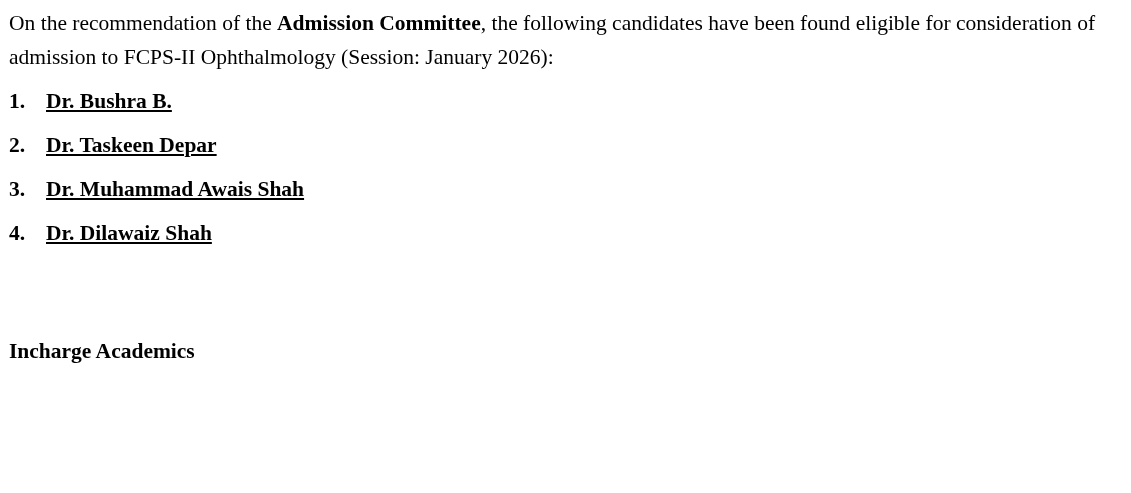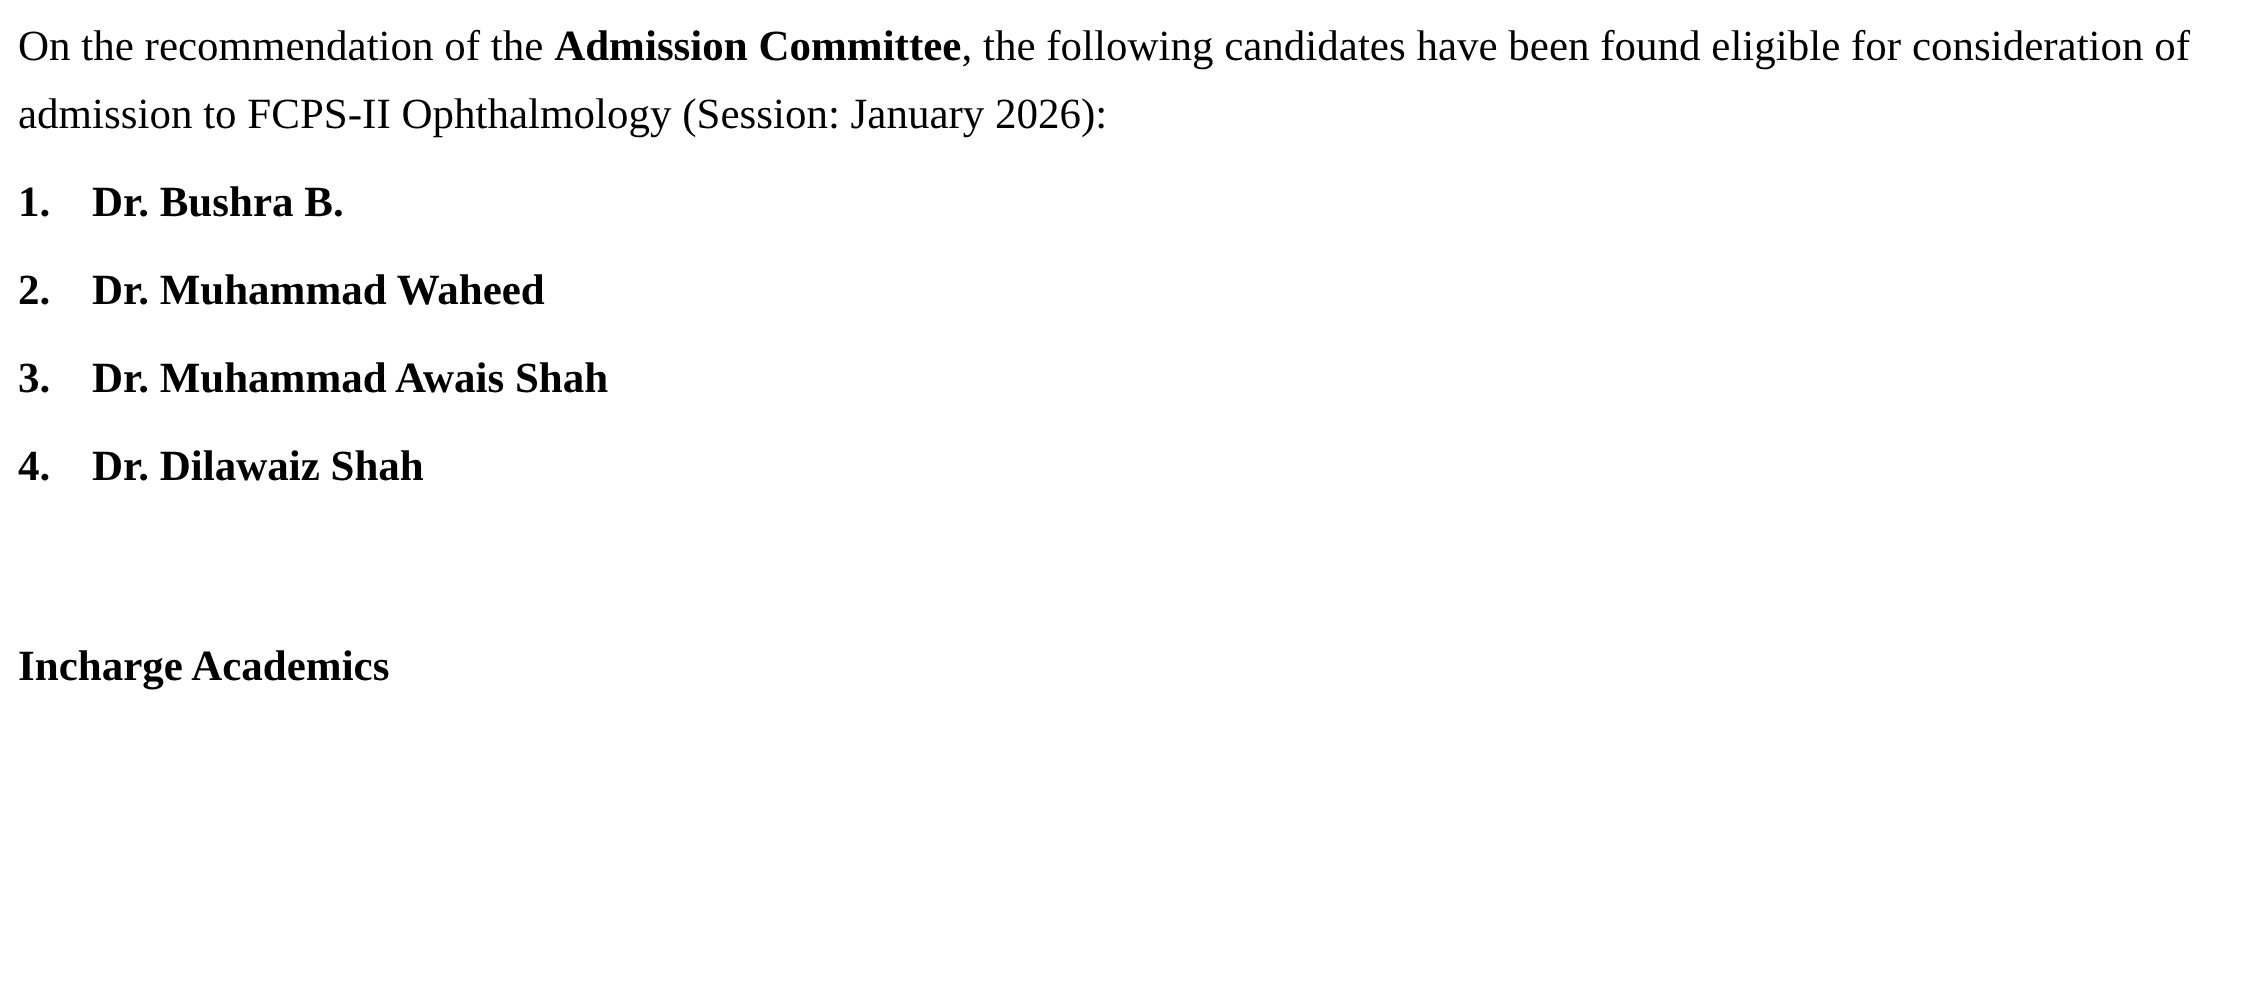--- a/index.html
+++ b/index.html
@@ -34,41 +34,42 @@
     display: flex;
     align-items: baseline;
     margin-bottom: 10px;
     font-weight: bold;
   }
   .candidate-num {
     flex: 0 0 37px;
   }
   .candidate-name {
     flex: 1 1 auto;
+    text-decoration: underline;
   }
   .signature {
-    margin-top: 66px;
+    margin-top: 84px;
     font-weight: bold;
   }
 </style>
 </head>
 <body>
 
 <div class="page">
 
   <p class="para"><span>On the recommendation of the </span><b>Admission Committee</b><span>, the following candidates have been found eligible for consideration of admission to FCPS-II Ophthalmology (Session: January 2026):</span></p>
 
   <div class="candidate-list">
     <div class="candidate-row">
       <span class="candidate-num">1.</span>
       <span class="candidate-name">Dr. Bushra B.</span>
     </div>
     <div class="candidate-row">
       <span class="candidate-num">2.</span>
-      <span class="candidate-name">Dr. Muhammad Waheed</span>
+      <span class="candidate-name">Dr. Taskeen Depar</span>
     </div>
     <div class="candidate-row">
       <span class="candidate-num">3.</span>
       <span class="candidate-name">Dr. Muhammad Awais Shah</span>
     </div>
     <div class="candidate-row">
       <span class="candidate-num">4.</span>
       <span class="candidate-name">Dr. Dilawaiz Shah</span>
     </div>
   </div>

